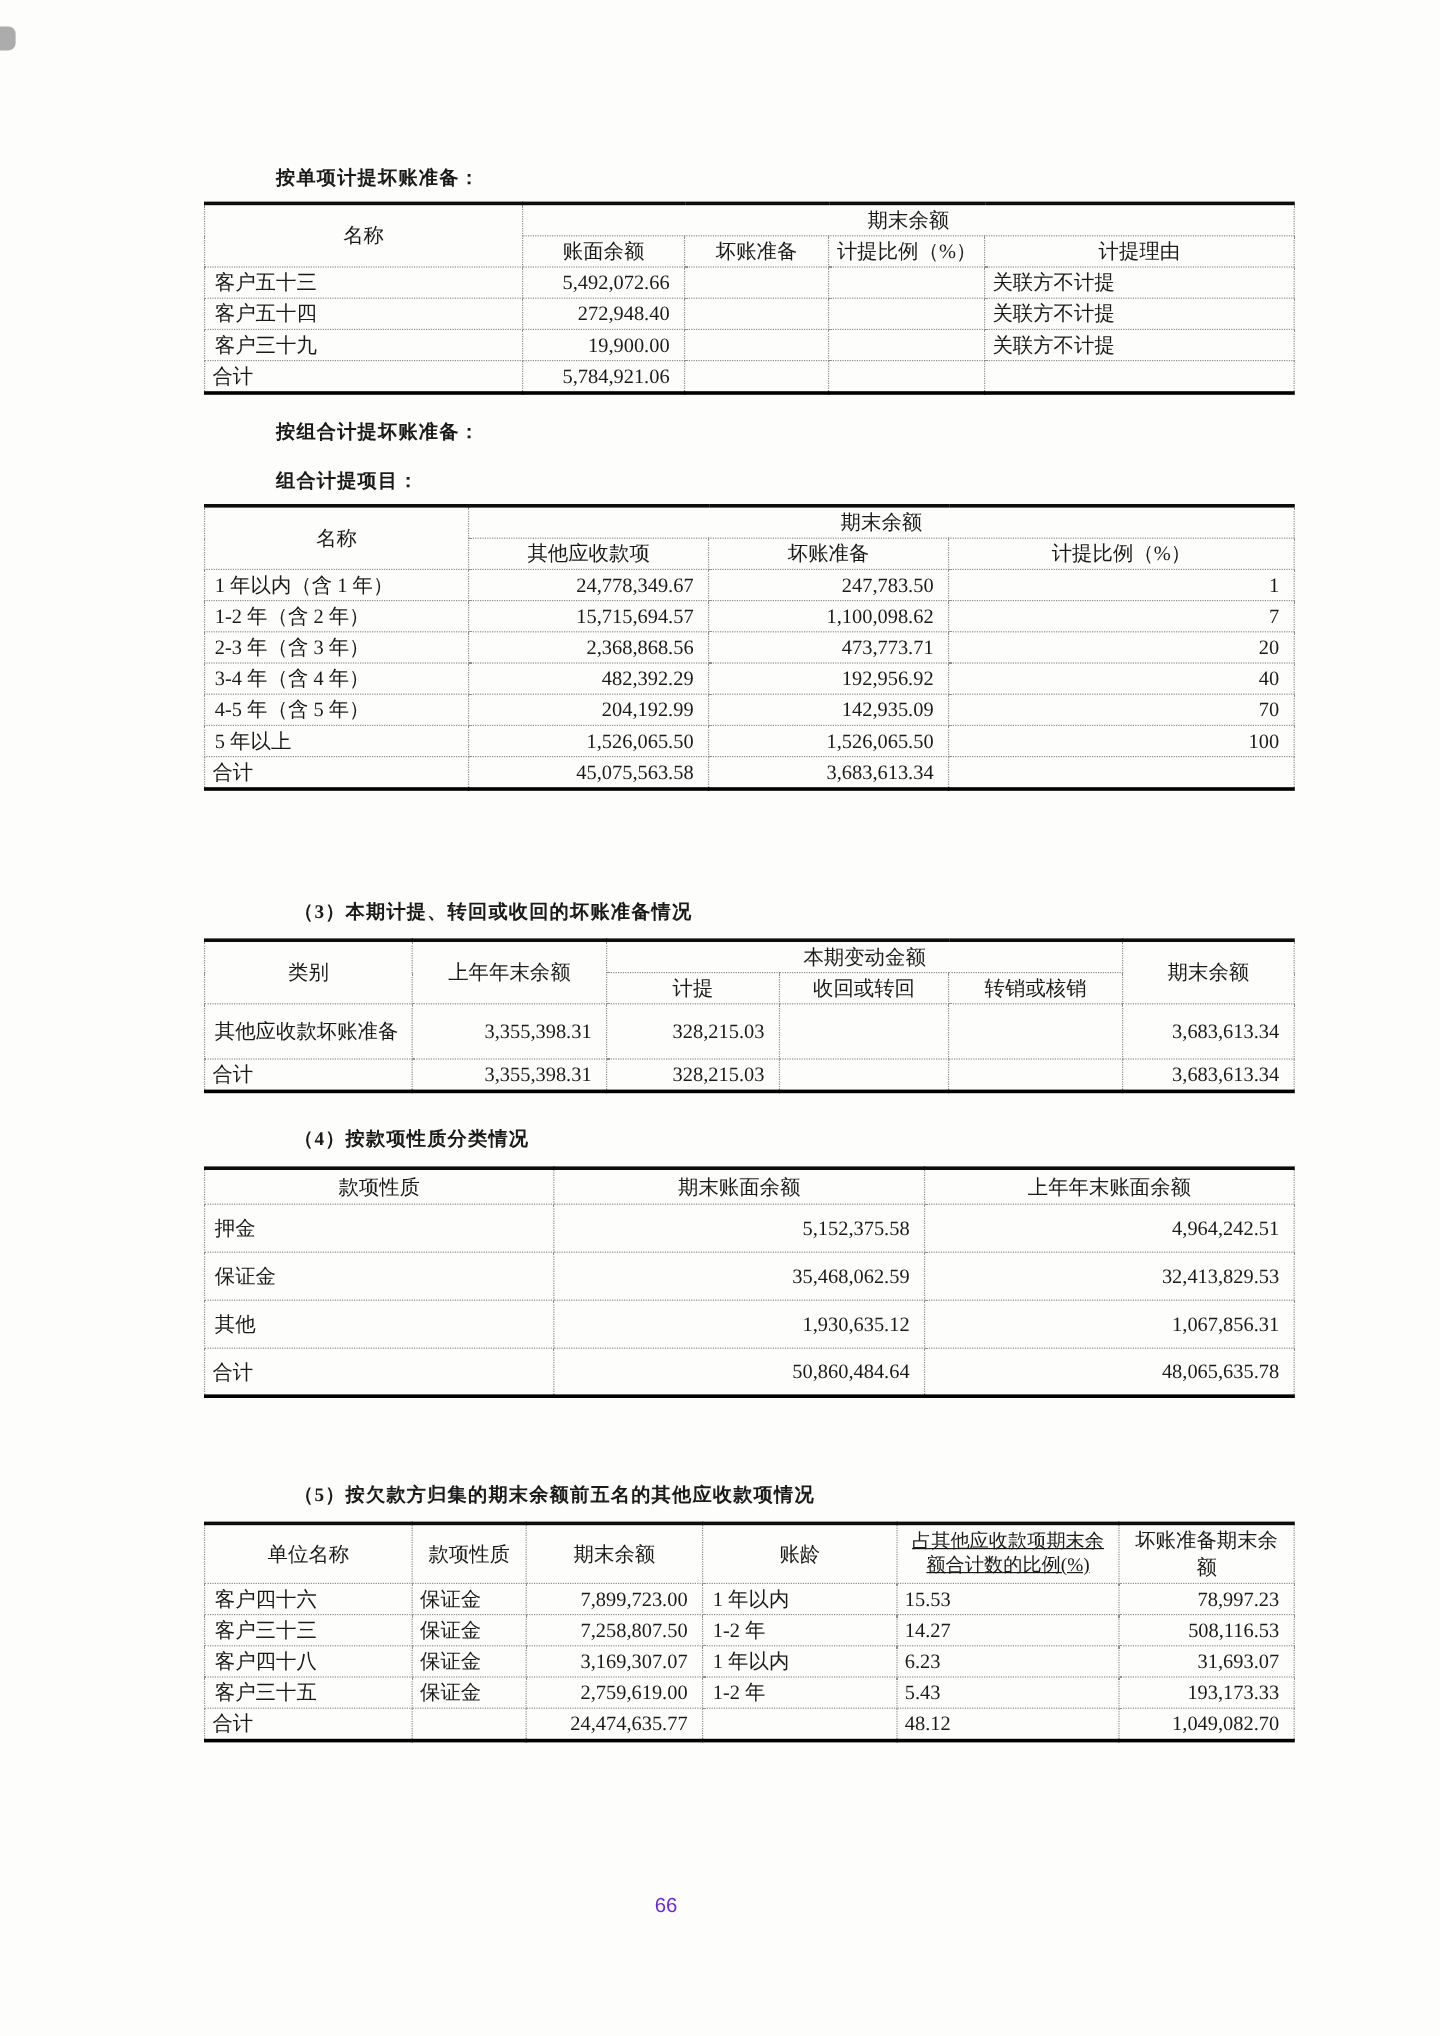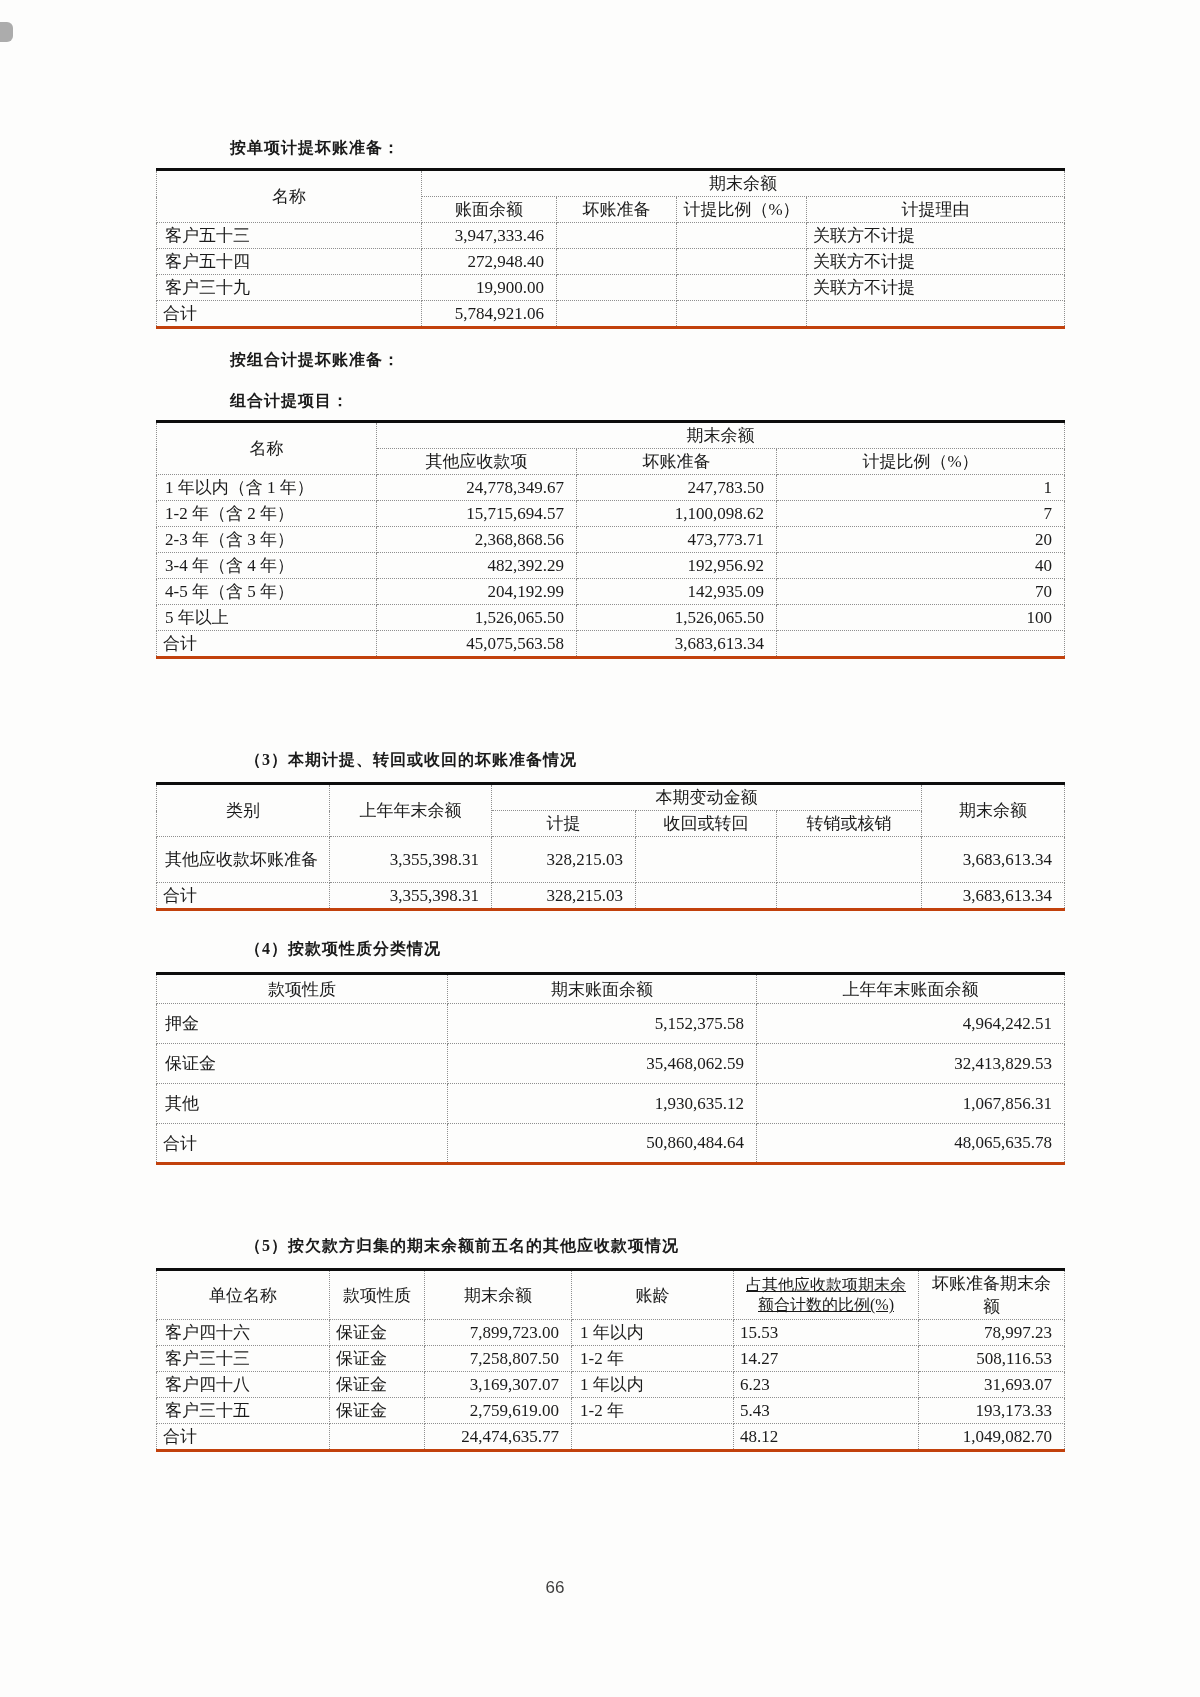--- a/index.html
+++ b/index.html
@@ -17,23 +17,23 @@
     font-size:16px;
     font-weight:600;
     letter-spacing:1px;
     white-space:nowrap;
   }
   table{
     position:absolute;
     border-collapse:collapse;
     table-layout:fixed;
     width:908px;
-    left:156px;
+    left:170px;
     border-top:3px solid #0d0d0d;
-    border-bottom:3px solid #c2410c;
+    border-bottom:3px solid #000000;
     font-size:17px;
   }
   th,td{
     border:1px dotted #8f8f8f;
     padding:1px 6px;
     font-weight:normal;
     overflow:hidden;
   }
   th{text-align:center;}
   .l{text-align:left;padding-left:8px;}
@@ -52,21 +52,21 @@
   .t4 tbody td{height:40px;}
   .t5 thead th{height:46px;}
   .t5 tbody td{height:25px;}
   .t5 tbody tr.total td{height:27px;}
   .pagenum{
     position:absolute;
     top:1578px;left:0;width:1110px;
     text-align:center;
     font-size:17px;
     font-family:"Liberation Sans","DejaVu Sans",sans-serif;
-    color:#404040;
+    color:#6d28d9;
   }
   .artifact{
     position:absolute;top:22px;left:0;width:13px;height:20px;
     background:#6a6a6a;opacity:.55;border-radius:0 6px 6px 0;
   }
 </style>
 </head>
 <body>
 
 <div class="artifact"></div>
@@ -89,21 +89,21 @@
     <tr>
       <th>账面余额</th>
       <th>坏账准备</th>
       <th>计提比例（%）</th>
       <th>计提理由</th>
     </tr>
   </thead>
   <tbody>
     <tr>
       <td class="l">客户五十三</td>
-      <td class="r">3,947,333.46</td>
+      <td class="r">5,492,072.66</td>
       <td></td>
       <td></td>
       <td class="c">关联方不计提</td>
     </tr>
     <tr>
       <td class="l">客户五十四</td>
       <td class="r">272,948.40</td>
       <td></td>
       <td></td>
       <td class="c">关联方不计提</td>

